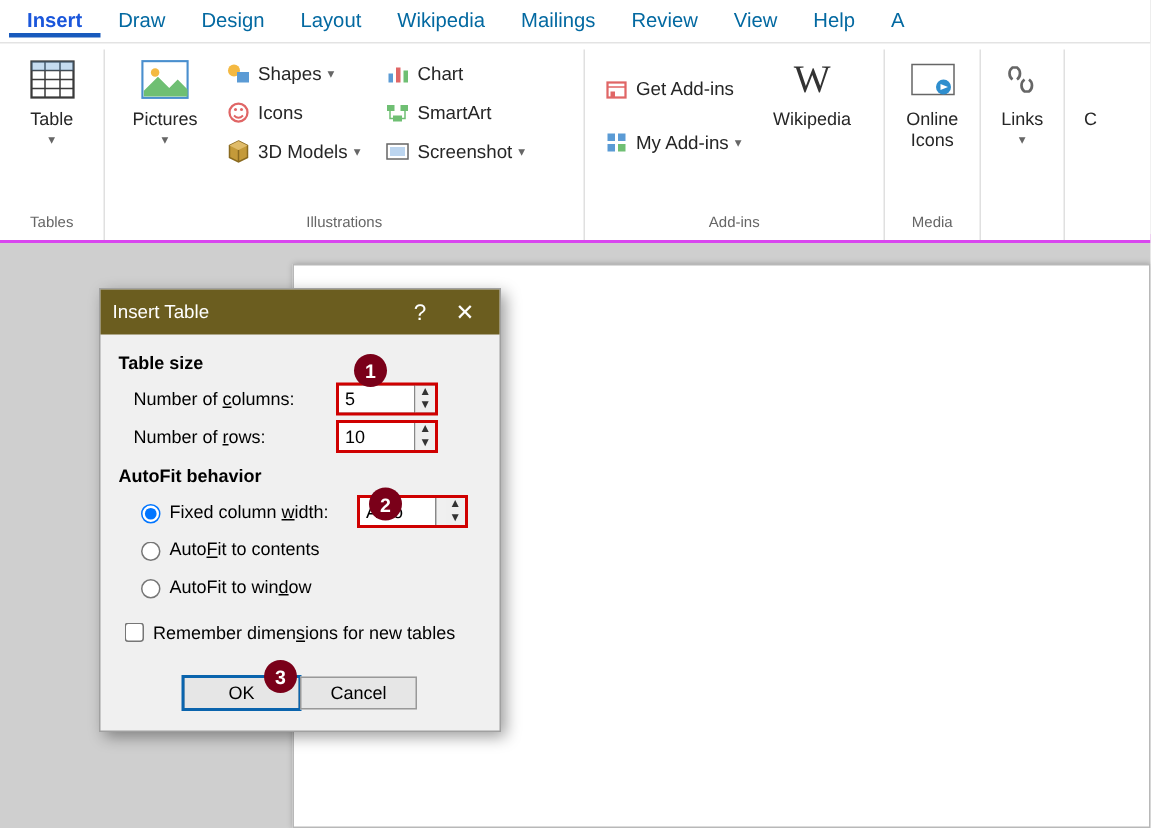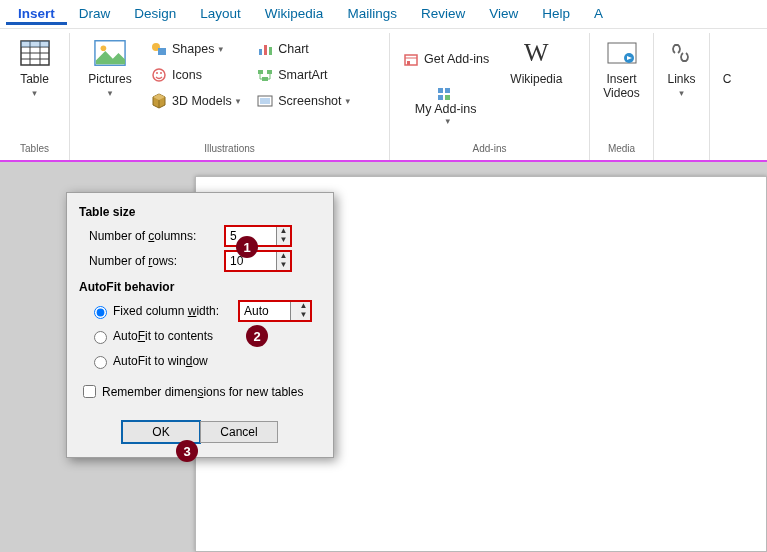--- a/index.html
+++ b/index.html
@@ -175,21 +175,21 @@
           <div class="small-btn">
             <span class="sico">
                 <svg width="16" height="16" viewBox="0 0 16 16">
                   <rect x="2" y="4" width="12" height="10" fill="none" stroke="#e06666" stroke-width="1.5"></rect>
                   <path d="M2 7 L14 7" stroke="#e06666"></path>
                   <rect x="4" y="10" width="3" height="4" fill="#e06666"></rect>
                 </svg>
               </span>
             <span>Get Add-ins</span>
           </div>
-          <div class="small-btn" style="margin-top:10px;flex-direction:column;">
+          <div class="small-btn" style="margin-top:10px;">
             <span class="sico">
                 <svg width="16" height="16" viewBox="0 0 16 16">
                   <rect x="2" y="2" width="5" height="5" fill="#5b9bd5"></rect>
                   <rect x="9" y="2" width="5" height="5" fill="#5b9bd5"></rect>
                   <rect x="2" y="9" width="5" height="5" fill="#5b9bd5"></rect>
                   <rect x="9" y="9" width="5" height="5" fill="#6fbf73"></rect>
                 </svg>
               </span>
             <span>My Add-ins</span>
               <span class="chev-s">▾</span>
@@ -206,21 +206,21 @@
     <div class="group" style="width:64px;">
       <div class="group-main">
         <div class="big-btn">
           <div class="ico">
               <svg width="30" height="22" viewBox="0 0 30 22">
                 <rect x="1" y="1" width="28" height="20" fill="#fff" stroke="#666"></rect>
                 <circle cx="22" cy="16" r="5" fill="#2e8ece"></circle>
                 <path d="M20 14 L25 16 L20 18 Z" fill="#fff"></path>
               </svg>
             </div>
-          <span>Insert Videos</span>
+          <span>Online Icons</span>
         </div>
       </div>
       <div class="group-label">Media</div>
     </div>
 
     <div class="group" style="width:56px;">
       <div class="group-main">
         <div class="big-btn">
           <div class="ico">
               <svg width="26" height="22" viewBox="0 0 26 22">
@@ -246,20 +246,26 @@
     </div>
 
   </div>
 </div>
 
 <div class="page-area">
   <div class="doc-page"></div>
 </div>
 
 <div class="dialog">
+  <div class="dlg-title">
+    <span>Insert Table</span>
+    <span class="sp"></span>
+    <span class="tb">?</span>
+    <span class="tb">✕</span>
+  </div>
   <div class="dlg-body">
     <div class="section-lbl">Table size</div>
 
     <div class="form-row">
       <label><span>Number of </span><span class="und">c</span><span>olumns:</span></label>
       <div class="spinner red-box">
         <input value="5" style="">
         <div class="arrows">
             <div>▲</div>
             <div>▼</div>

